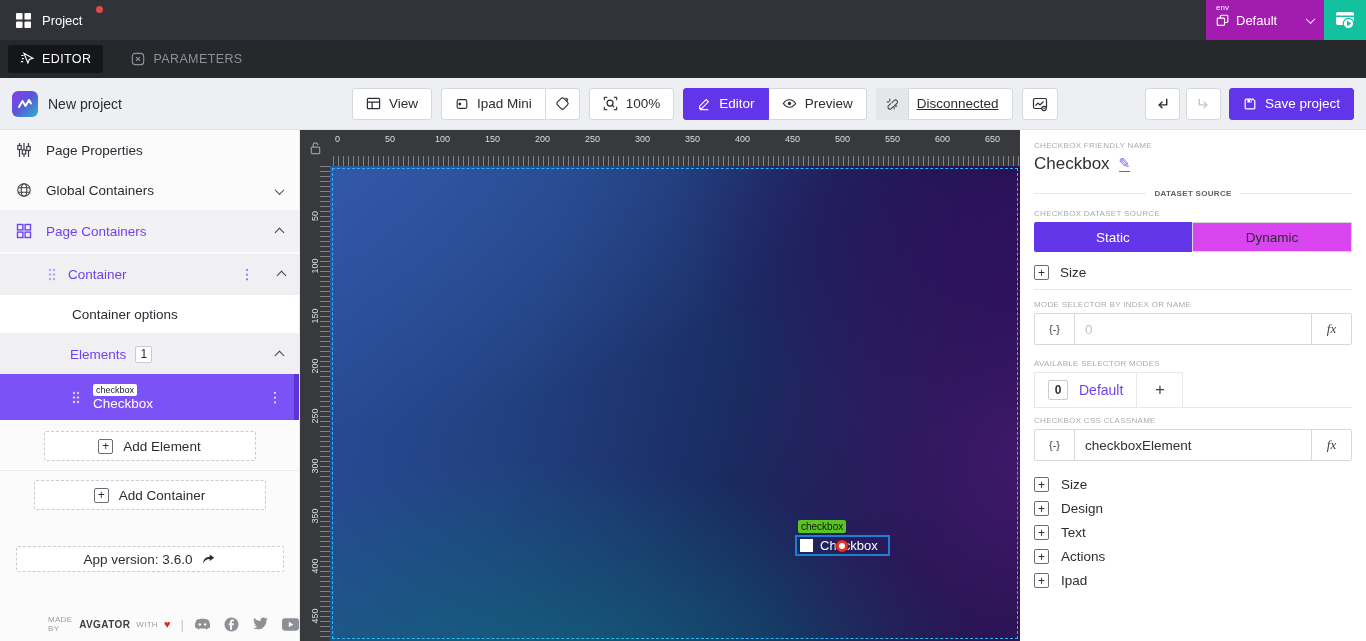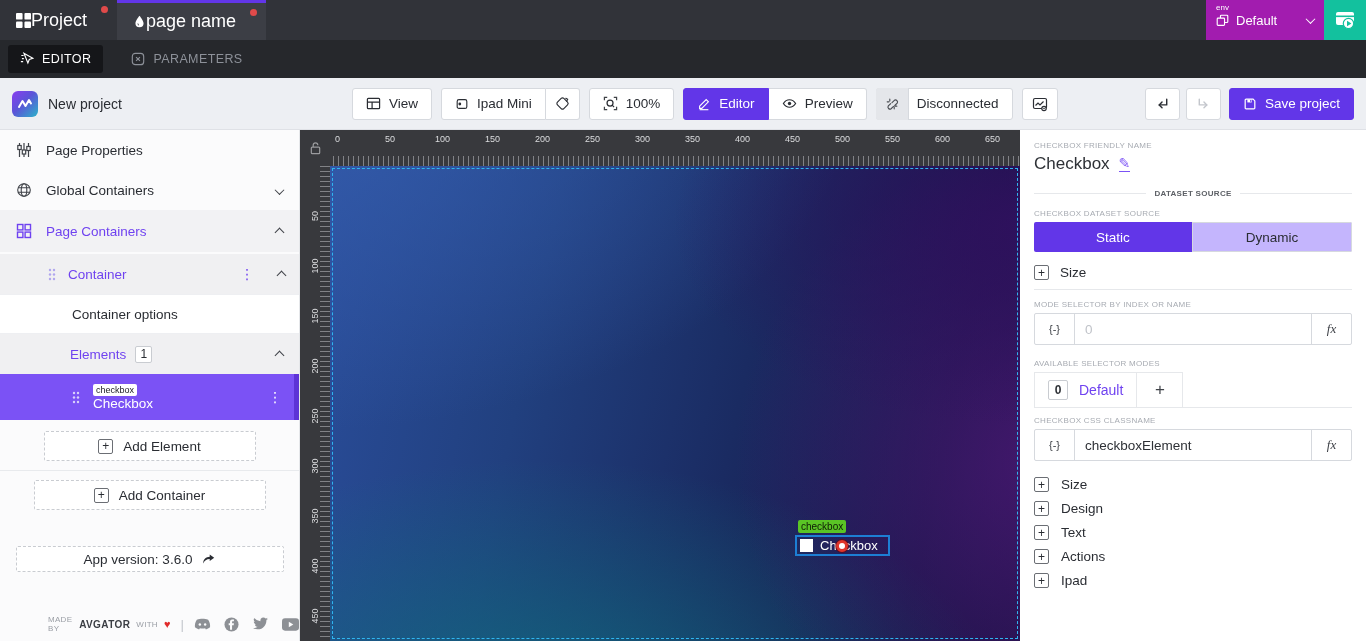--- a/index.html
+++ b/index.html
@@ -2,21 +2,21 @@
 <html><head>
 <meta charset="utf-8">
 <style>
   * { margin:0; padding:0; box-sizing:border-box; }
   html,body { width:1366px; height:641px; overflow:hidden; }
   body { font-family:"Liberation Sans", sans-serif; font-size:13px; color:#2a2d33; background:#fff; }
   svg { display:block; }
 
   
   .topbar { height:40px; background:#313339; display:flex; align-items:stretch; }
-  .tab { position:relative; display:flex; align-items:center; padding:0 30px 0 16px; color:#fff; font-size:18px; cursor:pointer; }
+  .tab { position:relative; display:flex; align-items:center; gap:11px; padding:0 30px 0 16px; color:#fff; font-size:13px; cursor:pointer; }
   .tab.active { background:#3c3e45; border-top:3px solid #6236e8; padding-top:0; }
   .tab .dot { position:absolute; top:6px; right:9px; width:7px; height:7px; border-radius:50%; background:#e04a4a; }
   .topbar .spacer { flex:1; }
   .env { width:118px; background:#a21caf; color:#fff; padding:3px 10px 4px; display:flex; flex-direction:column; cursor:pointer; }
   .env-cap { font-size:8px; line-height:10px; }
   .env-row { display:flex; align-items:center; gap:7px; font-size:13px; }
   .env-row .chev { margin-left:auto; }
   .teal-btn { width:42px; background:#13c19e; border:0; display:flex; align-items:center; justify-content:center; cursor:pointer; }
   .chev { width:7px; height:7px; border-right:1.6px solid currentColor; border-bottom:1.6px solid currentColor; display:inline-block; }
   .chev.down { transform:rotate(45deg) translate(-1px,-1px); }
@@ -107,21 +107,21 @@
   .panel { background:#fff; padding:11px 14px 0; overflow:hidden; }
   .plabel { font-size:8px; color:#a7abb2; letter-spacing:.3px; margin-bottom:4px; }
   .friendly { display:flex; align-items:center; gap:9px; font-size:17px; color:#2e3136; margin-bottom:2px; }
   .pencil { color:#7b52f5; font-size:14px; border-bottom:1px solid #7b52f5; line-height:15px; cursor:pointer; }
   .pdivider { display:flex; align-items:center; gap:8px; margin:15px 0 11px; }
   .pdivider .line { flex:1; height:1px; background:#e6e8eb; }
   .pdivider .txt { font-size:8px; font-weight:bold; color:#5d6066; letter-spacing:.3px; }
   .segmented { display:flex; height:30px; border-radius:2px; overflow:hidden; margin-bottom:11px; }
   .seg { flex:1; display:flex; align-items:center; justify-content:center; font-size:13.5px; cursor:pointer; }
   .seg.active { background:#6236e8; color:#fff; }
-  .seg.plain { border:1px solid #d6d9de; background:#c4b5fd; }
+  .seg.plain { border:1px solid #d6d9de; background:#d946ef; }
   .expander { display:flex; align-items:center; gap:11px; font-size:13.5px; padding:2px 0 9px; cursor:pointer; }
   .expander.hairline { border-bottom:1px solid #e6e8eb; margin-bottom:10px; }
   .igroup { display:flex; height:32px; border:1px solid #d6d9de; border-radius:2px; margin-bottom:6px; background:#fff; }
   .ig-fix { width:40px; flex:none; display:flex; align-items:center; justify-content:center; color:#3f4248; font-size:11px; cursor:pointer; }
   .ig-fix.l { border-right:1px solid #d6d9de; }
   .ig-fix.r { border-left:1px solid #d6d9de; font-family:"Liberation Serif",serif; font-style:italic; font-size:13px; }
   .igroup input { flex:1; min-width:0; border:0; outline:none; padding:0 10px; font-size:13.5px; color:#2e3136; font-family:inherit; background:transparent; }
   .igroup input::placeholder { color:#c0c3c9; }
   .modes-tabs { display:flex; align-items:stretch; border-bottom:1px solid #e6e8eb; margin-bottom:8px; }
   .mode-tab { display:flex; align-items:center; gap:11px; padding:7px 13px; border:1px solid #e6e8eb; border-bottom:0; background:#fff; cursor:pointer; }
@@ -147,30 +147,20 @@
           <svg width="15" height="15" viewBox="0 0 16 16" fill="#fff">
             <rect x="0" y="0" width="7" height="7" rx="1"></rect>
             <rect x="9" y="0" width="7" height="7" rx="1"></rect>
             <rect x="0" y="9" width="7" height="7" rx="1"></rect>
             <rect x="9" y="9" width="7" height="7" rx="1"></rect>
           </svg>
         </span>
       <span>Project</span>
       <span class="dot"></span>
     </div>
-    <div class="tab active">
-      <span>
-          <svg width="13" height="15" viewBox="0 0 16 16" fill="#fff">
-            <path d="M8 1C8 1 3 7.2 3 10.2a5 5 0 0 0 10 0C13 7.2 8 1 8 1Z"></path>
-            <path d="M6 10.5a2 2 0 0 0 1.3 2" stroke="#3c3e45" stroke-width="1.2" fill="none"></path>
-          </svg>
-        </span>
-      <span>page name</span>
-      <span class="dot"></span>
-    </div>
     <div class="spacer"></div>
     <div class="env">
       <span class="env-cap">env</span>
       <div class="env-row">
         <span>
             <svg width="13" height="13" viewBox="0 0 16 16" fill="none" stroke="#fff" stroke-width="1.4">
               <rect x="1.5" y="5" width="9" height="9" rx="1"></rect>
               <path d="M5.5 5V2.5a1 1 0 0 1 1-1h7a1 1 0 0 1 1 1v7a1 1 0 0 1-1 1H11"></path>
             </svg>
           </span>
@@ -277,21 +267,21 @@
           <span>
               <svg width="15" height="15" viewBox="0 0 16 16" fill="none" stroke="#2a2d33" stroke-width="1.3">
                 <path d="M1.5 8s2.5-4 6.5-4 6.5 4 6.5 4-2.5 4-6.5 4-6.5-4-6.5-4z"></path>
                 <circle cx="8" cy="8" r="1.8" fill="#2a2d33" stroke="none"></circle>
               </svg>
             </span>
           <span>Preview</span>
         </button>
       </div>
 
-      <button class="tbtn" style="padding:0 14px 0 0;">
+      <button class="tbtn" style="padding:0 14px 0 0;text-decoration:underline;">
         <span class="conn-icon-seg">
             <svg width="14" height="14" viewBox="0 0 16 16" fill="none" stroke="#4a4d53" stroke-width="1.3" stroke-linecap="round">
               <path d="M6.5 9.5 3.8 12.2a2.3 2.3 0 0 0 3.2 3.2l2.7-2.7" transform="translate(0 -2)"></path>
               <path d="M9.5 6.5l2.7-2.7a2.3 2.3 0 0 1 3.2 3.2l-2.7 2.7" transform="translate(-1.5 0)"></path>
               <path d="M5.5 2.5v2M2.5 5.5h2M13.5 10.5h-2M10.5 13.5v-2"></path>
             </svg>
           </span>
         <span>Disconnected</span>
       </button>
 

